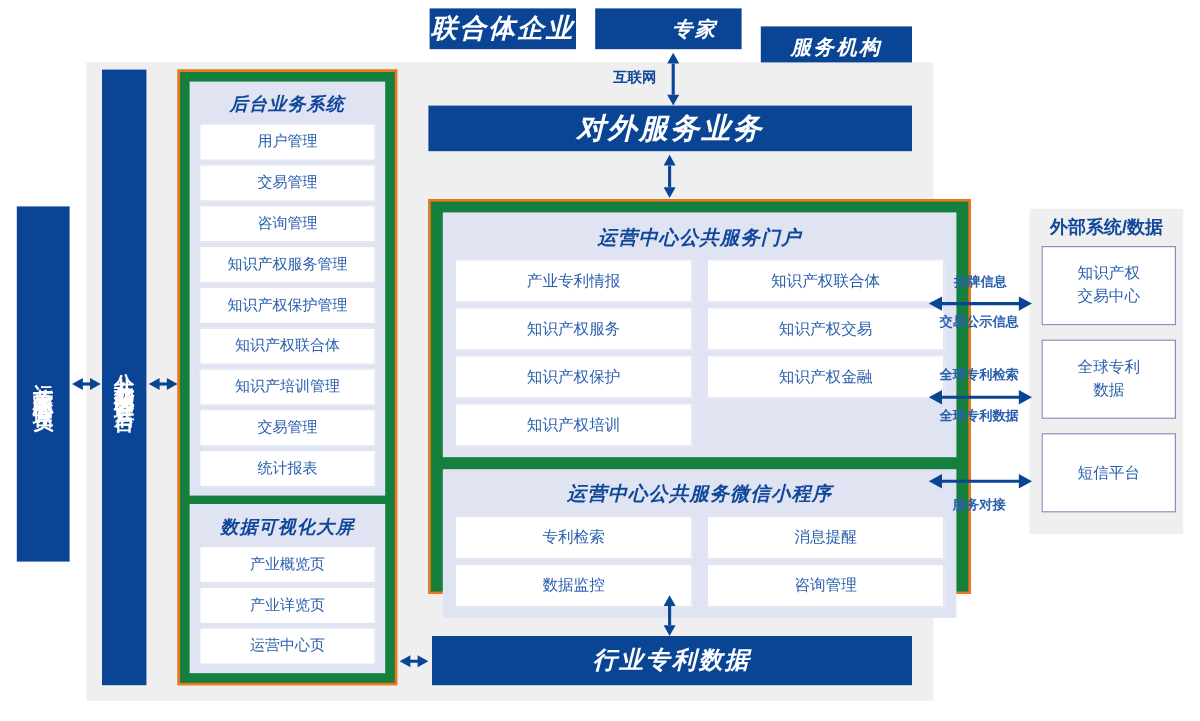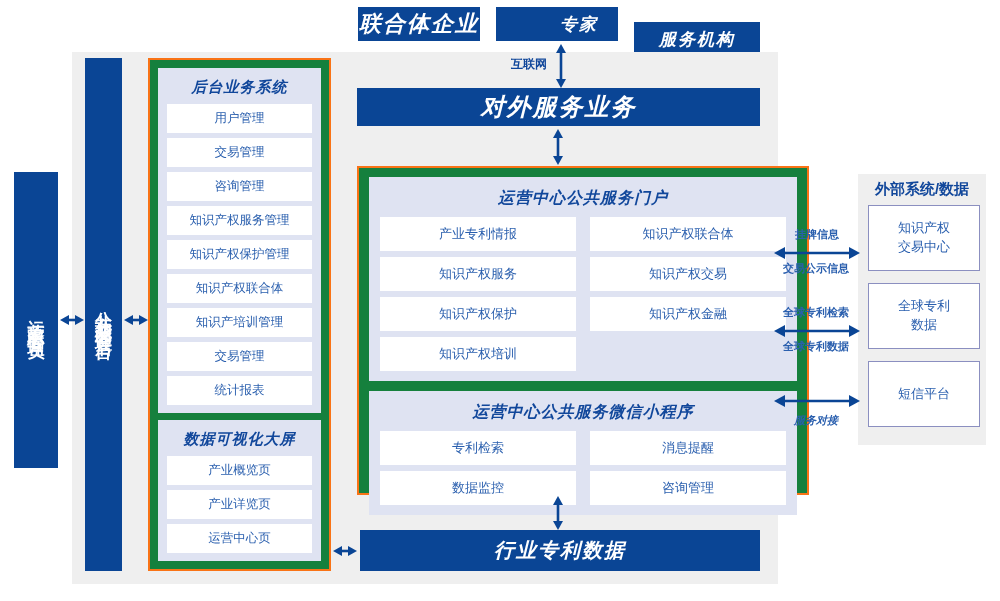--- a/index.html
+++ b/index.html
@@ -213,13 +213,13 @@
   <path d="M0,9 L11,3 L11,15 Z" fill="#0a4595"></path>
   <path d="M86,9 L75,3 L75,15 Z" fill="#0a4595"></path>
 </svg>
 <div class="abs ext-lbl" style="left:770px;top:339px;width:92px;">全球专利数据</div>
 
 <svg class="abs" style="left:774px;top:392px;width:86px;height:18px;">
   <line x1="8" y1="9" x2="78" y2="9" stroke="#0a4595" stroke-width="2.6"></line>
   <path d="M0,9 L11,3 L11,15 Z" fill="#0a4595"></path>
   <path d="M86,9 L75,3 L75,15 Z" fill="#0a4595"></path>
 </svg>
-<div class="abs ext-lbl" style="left:772px;top:413px;width:88px;font-style:italic;">服务对接</div>
+<div class="abs ext-lbl" style="left:772px;top:413px;width:88px;">服务对接</div>
 
 </body></html>

